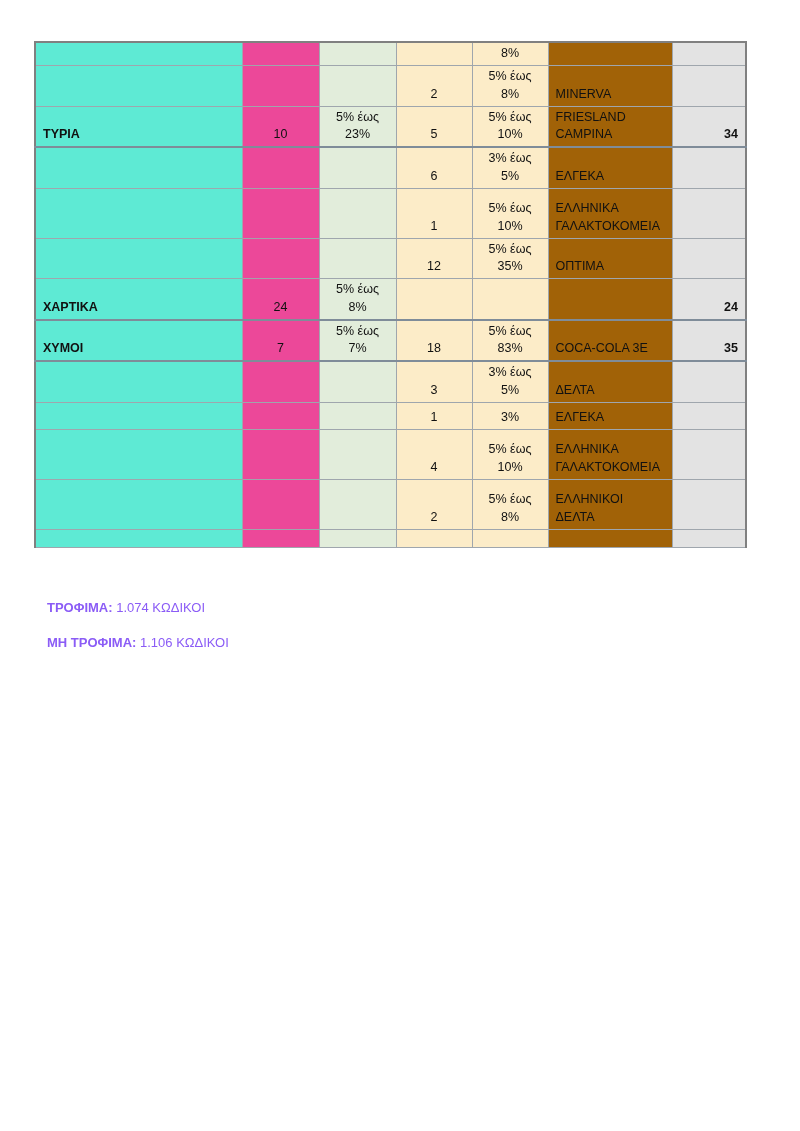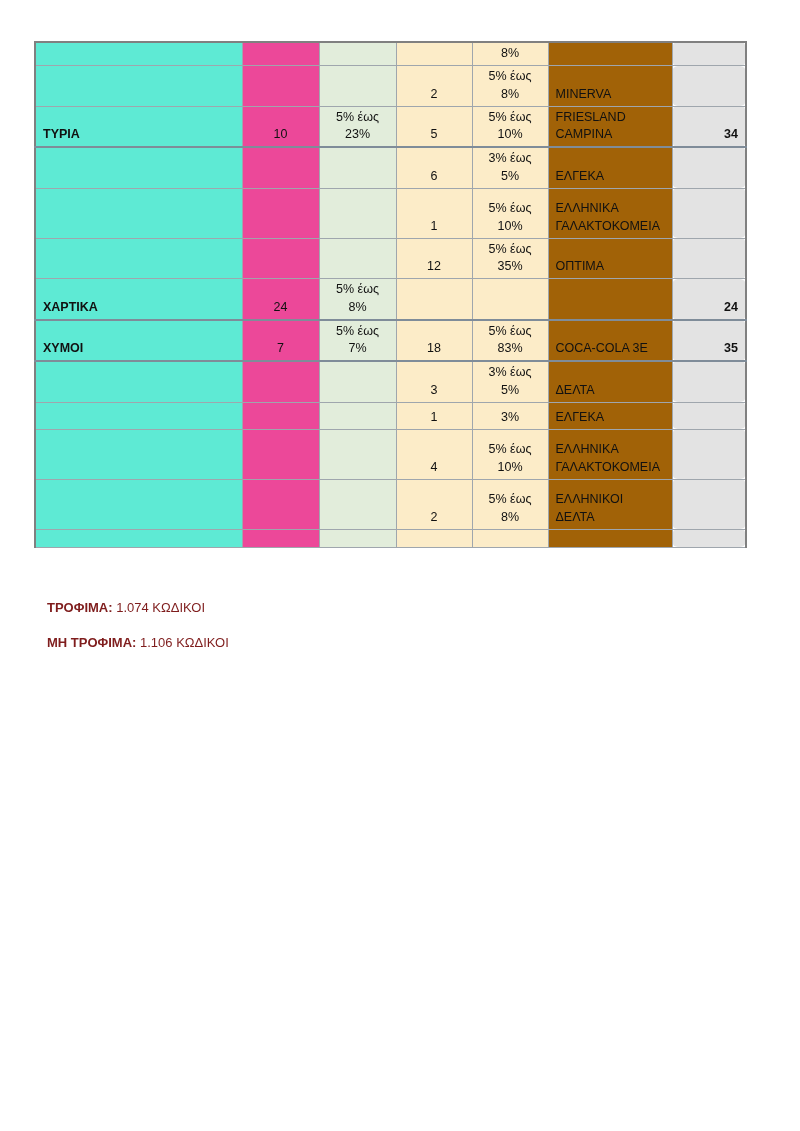--- a/index.html
+++ b/index.html
@@ -40,21 +40,21 @@
     overflow: hidden;
   }
 
   
   td.c-cat  { background: #5eead4; border-color: #95a9c4; text-align: left;   font-weight: bold; }
   td.c-n1   { background: #ec4899; border-color: #a3b396; text-align: center; }
   td.c-p1   { background: #e2eddb; border-color: #a3b396; text-align: center; margin-top: 11px; }
   td.c-n2   { background: #fcecc8; border-color: #c2ab76; text-align: center; }
   td.c-p2   { background: #fcecc8; border-color: #c2ab76; text-align: center; }
   td.c-br   { background: #a16207; border-color: #c2ab76; text-align: left;   }
-  td.c-tot  { background: #e3e3e3; border-color: #9a9a9a; text-align: right;  font-weight: bold; border-radius: 6px; }
+  td.c-tot  { background: #e3e3e3; border-color: #9a9a9a; text-align: right;  font-weight: bold; }
 
   
   col.w-cat { width: 207px; }
   col.w-n1  { width: 77px; }
   col.w-p1  { width: 77px; }
   col.w-n2  { width: 76px; }
   col.w-p2  { width: 76px; }
   col.w-br  { width: 124px; }
   col.w-tot { width: 74px; }
 
@@ -76,21 +76,21 @@
 
   
   .notes {
     position: absolute;
     left: 47px;
     top: 600px;
     width: 600px;
   }
   .note {
     font-size: 13px;
-    color: #7f1d1d;
+    color: #8b5cf6;
     margin-bottom: 20px;
     white-space: nowrap;
   }
   .note .lbl { font-weight: bold; }
   .note .val { font-weight: normal; }
 </style>
 </head>
 <body>
 
 <div class="page">

